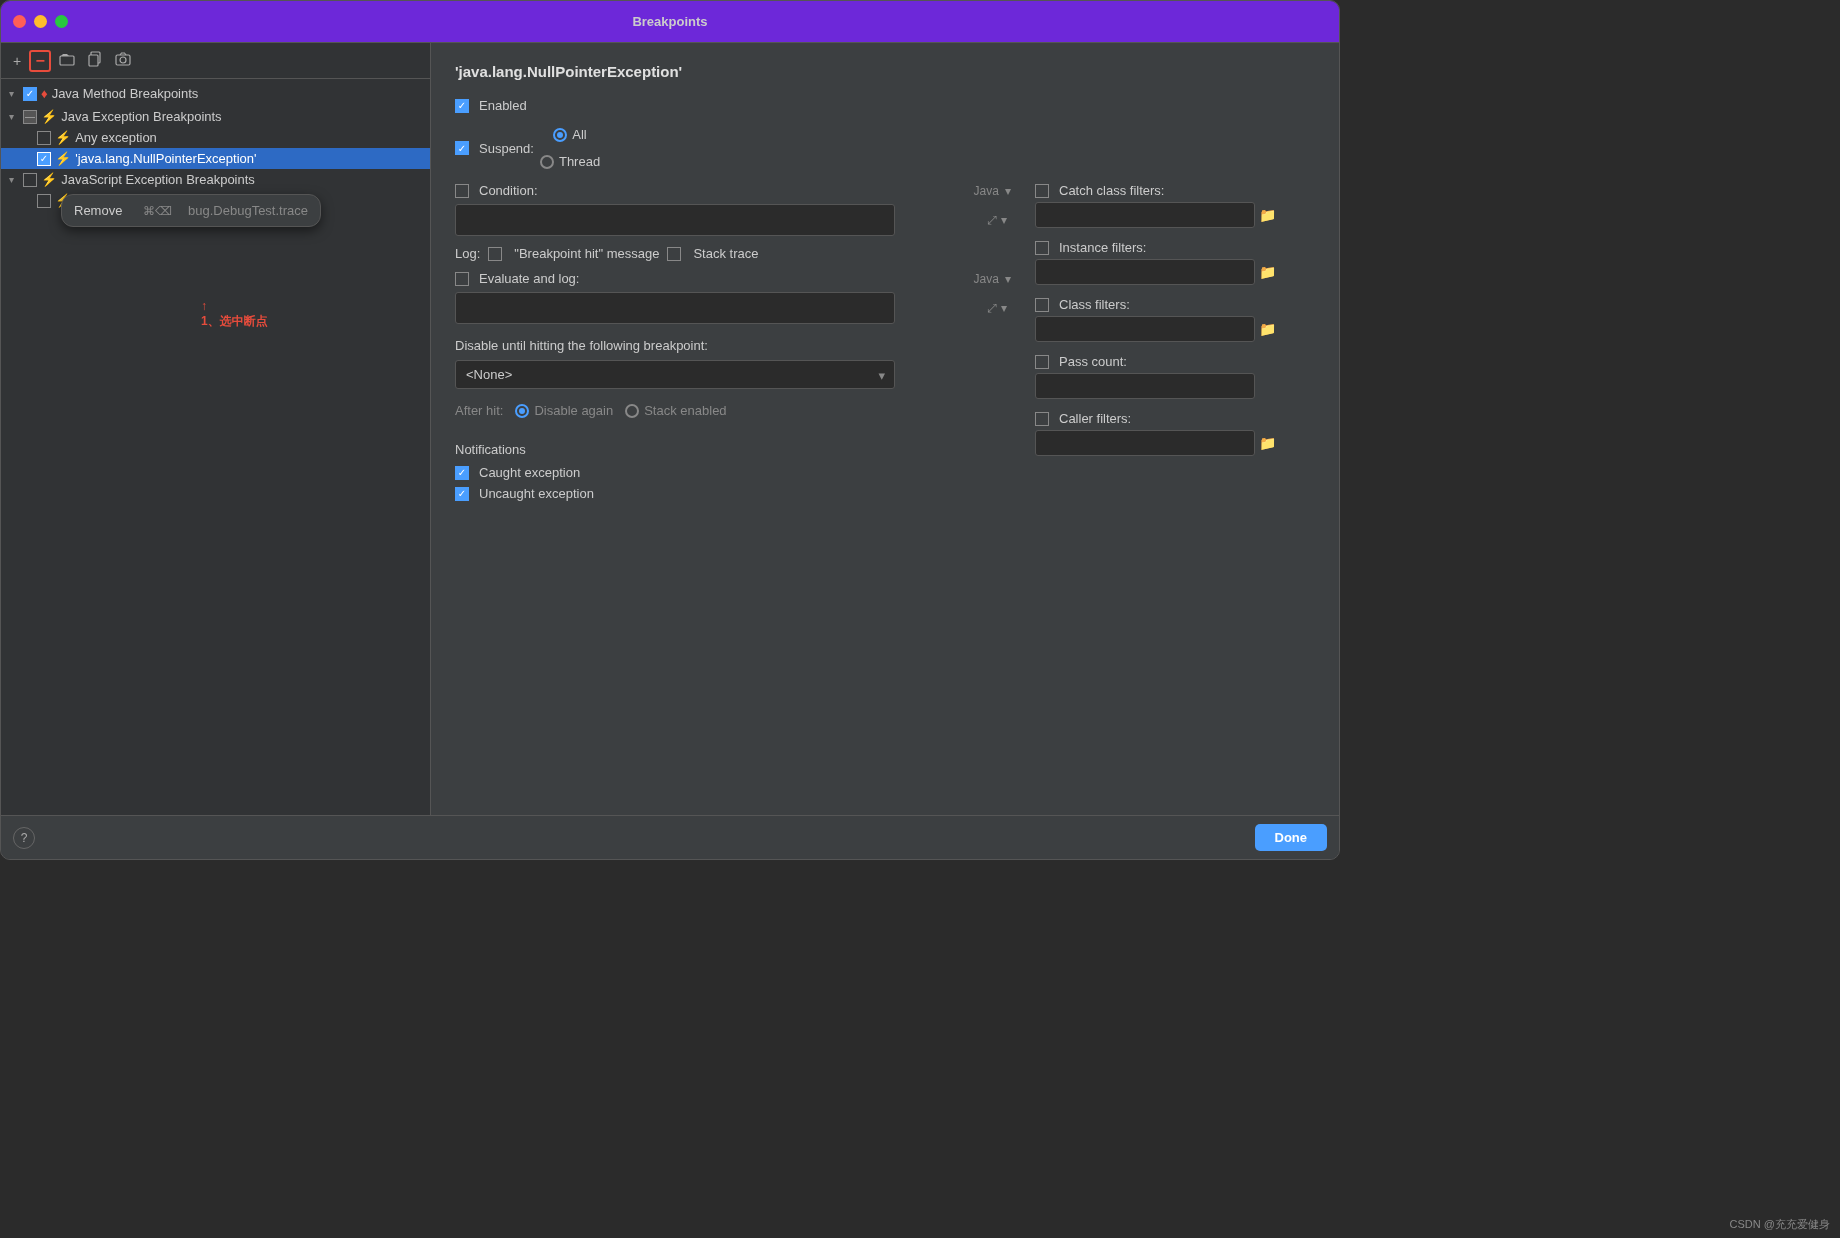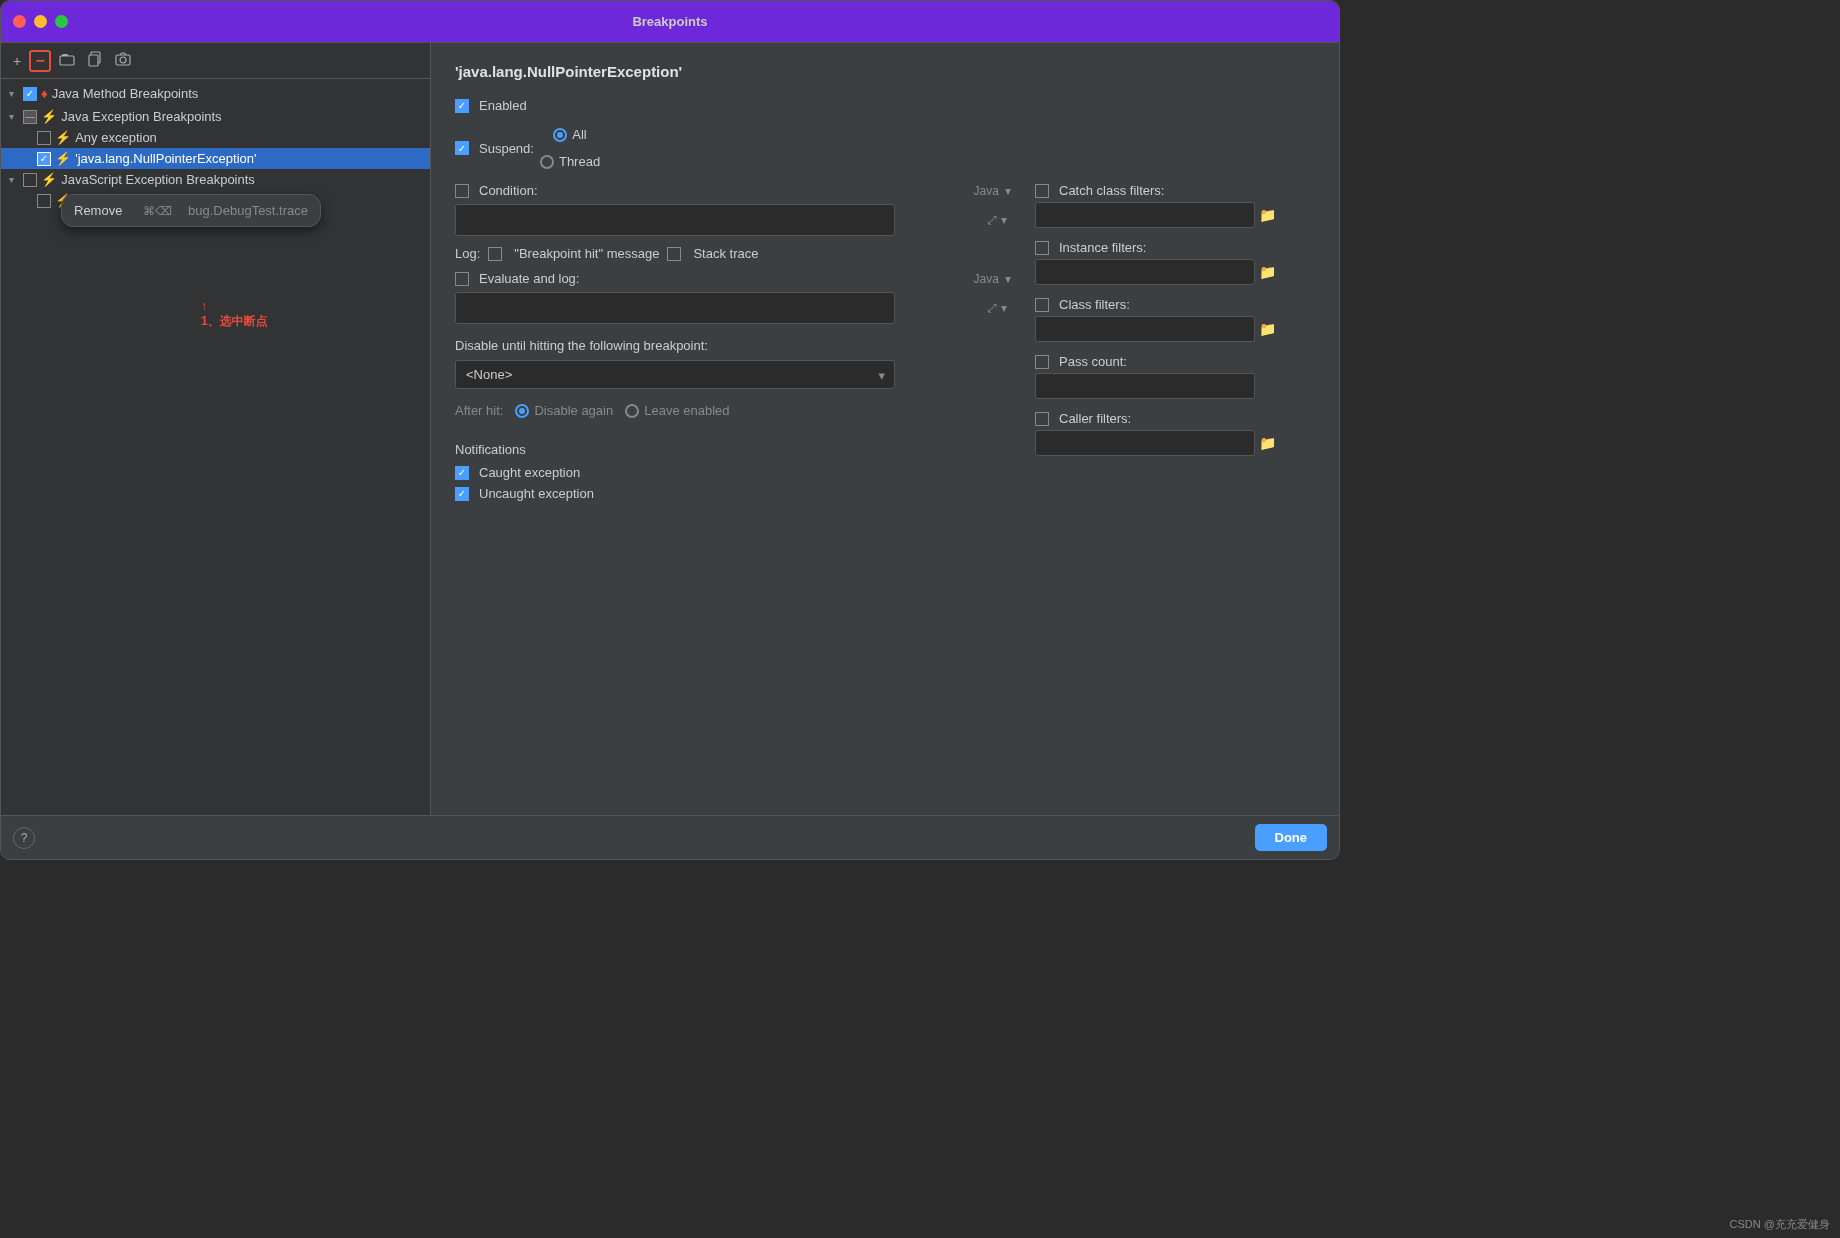--- a/index.html
+++ b/index.html
@@ -563,21 +563,21 @@
           </div>
 
           <div class="after-hit-row">
             <span>After hit:</span>
             <div class="radio-option">
               <div class="radio-circle selected"></div>
               <span>Disable again</span>
             </div>
             <div class="radio-option">
               <div class="radio-circle"></div>
-              <span>Leave enabled</span>
+              <span>Stack enabled</span>
             </div>
           </div>
 
           <div class="notifications-section" style="margin-top:24px;">
             <div class="notifications-title">Notifications</div>
             <div class="notif-row">
               <span class="checkbox checked">✓</span>
               <span>Caught exception</span>
             </div>
             <div class="notif-row">

